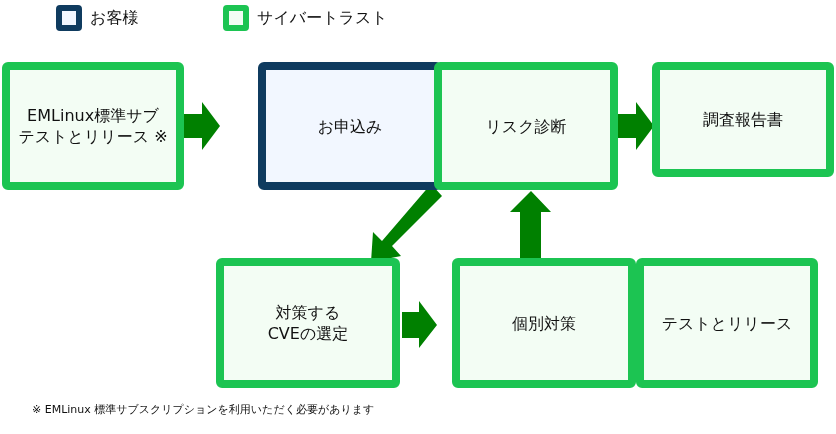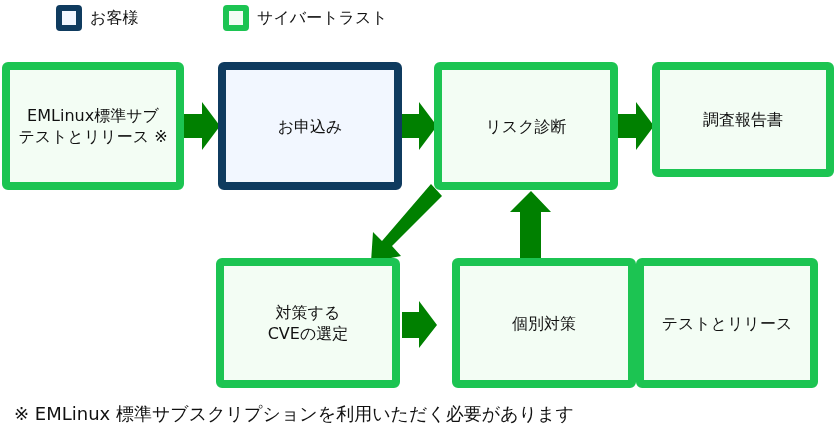--- a/index.html
+++ b/index.html
@@ -4,23 +4,23 @@
 <style>
   html, body { margin: 0; padding: 0; background: #ffffff; }
   body { width: 836px; height: 434px; position: relative; overflow: hidden;
          font-family: "DejaVu Sans", "Liberation Sans", sans-serif; color: #111; }
   .legend-item { position: absolute; top: 5px; display: flex; align-items: center; gap: 8px; font-size: 16px; padding-left: 48px; }
   .legend-swatch { width: 26px; height: 26px; box-sizing: border-box; border-radius: 4px; border-width: 6px; border-style: solid; }
   .box { position: absolute; box-sizing: border-box; border-width: 8px; border-style: solid; border-radius: 6px;
          display: flex; align-items: center; justify-content: center; text-align: center;
          font-size: 16px; line-height: 21px; white-space: pre-line; }
   .box.trust { border-color: var(--trust-border); background: var(--trust-fill); }
-  .box.customer { border-color: var(--cust-border); background: var(--cust-fill); }
+  .box.customer { border-color: var(--cust-border); background: var(--cust-fill); margin-left: 40px; }
   svg.arrows { position: absolute; left: 0; top: 0; }
-  .footnote { position: absolute; left: 14px; top: 402px; font-size: 18px; }
+  .footnote { position: absolute; left: 32px; top: 402px; font-size: 11px; }
 </style>
 </head>
 <body>
 
 <div class="legend-item" style="left:8px;">
   <span class="legend-swatch" style="border-color:#0f3b5f;background:#f2f7ff;"></span>
   <span>お客様</span>
 </div>
 <div class="legend-item" style="left:127px;margin-left:48px;">
   <span class="legend-swatch" style="border-color:#1cc452;background:#f3fdf4;"></span>

